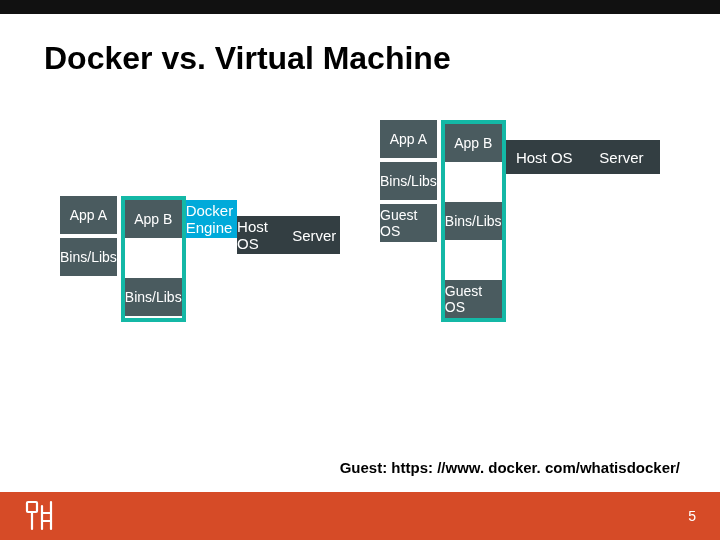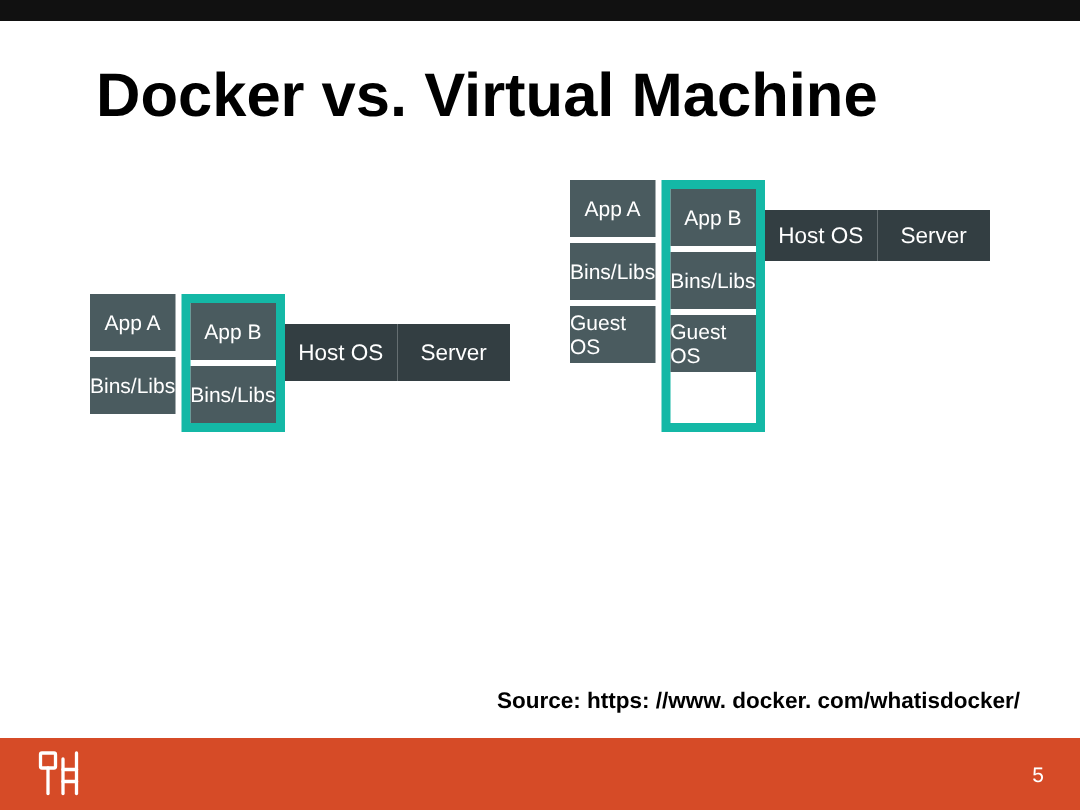--- a/index.html
+++ b/index.html
@@ -1,30 +1,30 @@
 <!DOCTYPE html>
 <html><head>
 <meta charset="utf-8">
 <style>
   * { margin: 0; padding: 0; box-sizing: border-box; }
   html, body { width: 720px; height: 540px; font-family: Arial, Helvetica, sans-serif; background: #fff; }
   .slide { position: relative; width: 720px; height: 540px; background: #fff; }
   .topbar { position: absolute; top: 0; left: 0; right: 0; height: 14px; background: #111; }
-  .title { position: absolute; top: 40px; left: 64px; font-size: 41px; font-weight: 700; color: #000; }
+  .title { position: absolute; top: 40px; left: 44px; font-size: 32px; font-weight: 700; color: #000; }
   .diagrams { position: absolute; top: 120px; left: 60px; right: 60px; display: flex; gap: 40px; }
   .stack { flex: 1; display: flex; flex-direction: row; }
   .twocol { display: flex; gap: 4px; }
   .col { flex: 1; display: flex; flex-direction: column; }
   .cell { height: 38px; margin-bottom: 4px; display: flex; align-items: center; justify-content: center; font-size: 15px; color: #fff; font-weight: 400; }
   .cell-sm { font-size: 14px; }
   .full { width: 100%; margin-top: 20px; }
   .gray { background: #4a5b5f; }
   .dark { background: #333e42; }
   .blue { background: #00aada; }
-  .orange-border { border: 6px solid #14b8a6; }
+  .orange-border { border: 4px solid #14b8a6; gap: 36px; }
   .stack.right .twocol .col { display: flex; flex-direction: column; }
   .stack.right .cell.full { height: 34px; }
   .stack.left { justify-content: flex-end; }
   .source { position: absolute; bottom: 64px; right: 40px; font-size: 15px; font-weight: 700; color: #000; }
   .footerbar { position: absolute; bottom: 0; left: 0; right: 0; height: 48px; background: #d64b27; display: flex; align-items: center; justify-content: space-between; padding: 0 24px; }
   .logo { display: flex; align-items: center; }
   .logo svg { display: block; }
   .pagenum { color: #fff; font-size: 14px; }
 </style>
 </head>
@@ -39,20 +39,21 @@
       <div class="twocol">
         <div class="col">
           <div class="cell gray cell-sm">App A</div>
           <div class="cell gray cell-sm">Bins/Libs</div>
         </div>
         <div class="col orange-border">
           <div class="cell gray cell-sm">App B</div>
           <div class="cell gray cell-sm" style="margin-bottom:0">Bins/Libs</div>
         </div>
       </div>
+      <div class="cell full blue" style="margin-top:4px">Docker Engine</div>
       <div class="cell full dark">Host OS</div>
       <div class="cell full dark" style="margin-bottom:0">Server</div>
     </div>
 
     <div class="stack right">
       <div class="twocol">
         <div class="col">
           <div class="cell gray cell-sm">App A</div>
           <div class="cell gray cell-sm">Bins/Libs</div>
           <div class="cell gray cell-sm">Guest OS</div>
@@ -62,21 +63,21 @@
           <div class="cell gray cell-sm">Bins/Libs</div>
           <div class="cell gray cell-sm" style="margin-bottom:0">Guest OS</div>
         </div>
       </div>
       <div class="cell full dark">Host OS</div>
       <div class="cell full dark" style="margin-bottom:0">Server</div>
     </div>
 
   </div>
 
-  <div class="source">Source: https: //www. docker. com/whatisdocker/</div>
+  <div class="source">Guest: https: //www. docker. com/whatisdocker/</div>
 
   <div class="footerbar">
     <div class="logo">
       <svg width="34" height="34" viewBox="0 0 34 34">
         <g fill="none" stroke="#fff" stroke-width="2.2" stroke-linecap="round">
           <rect x="3" y="3" width="10" height="10" rx="1"></rect>
           <line x1="8" y1="13" x2="8" y2="30"></line>
           <line x1="18" y1="7" x2="18" y2="30"></line>
           <line x1="27" y1="3" x2="27" y2="30"></line>
           <path d="M18 14 L27 14"></path>

